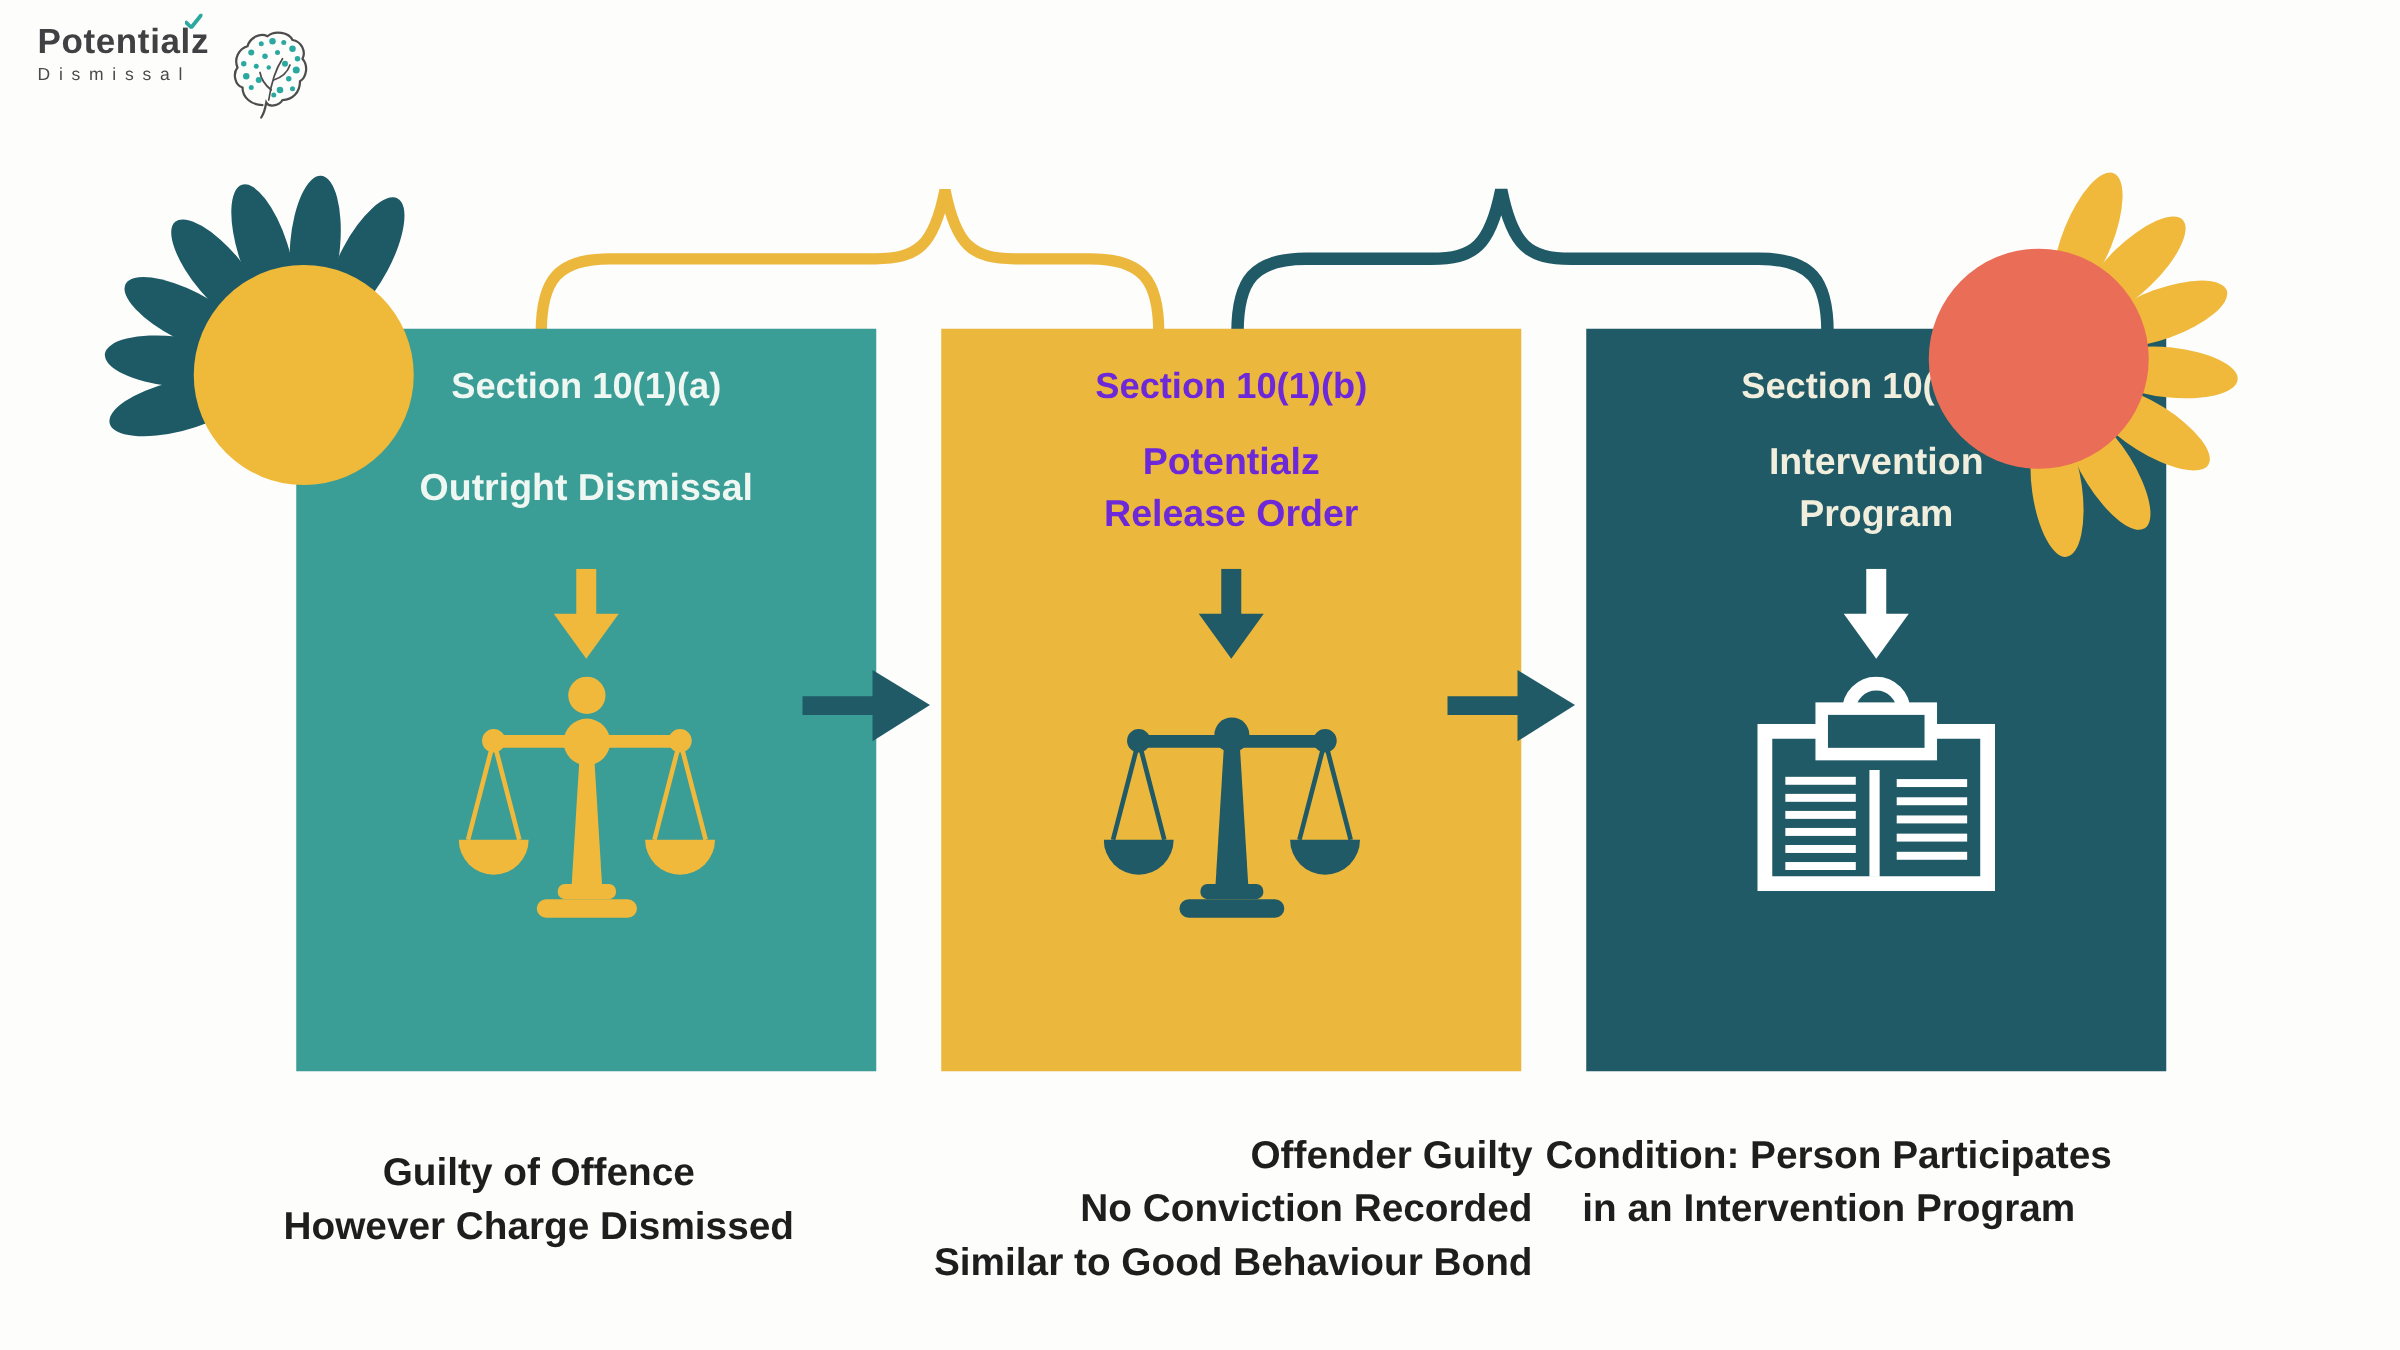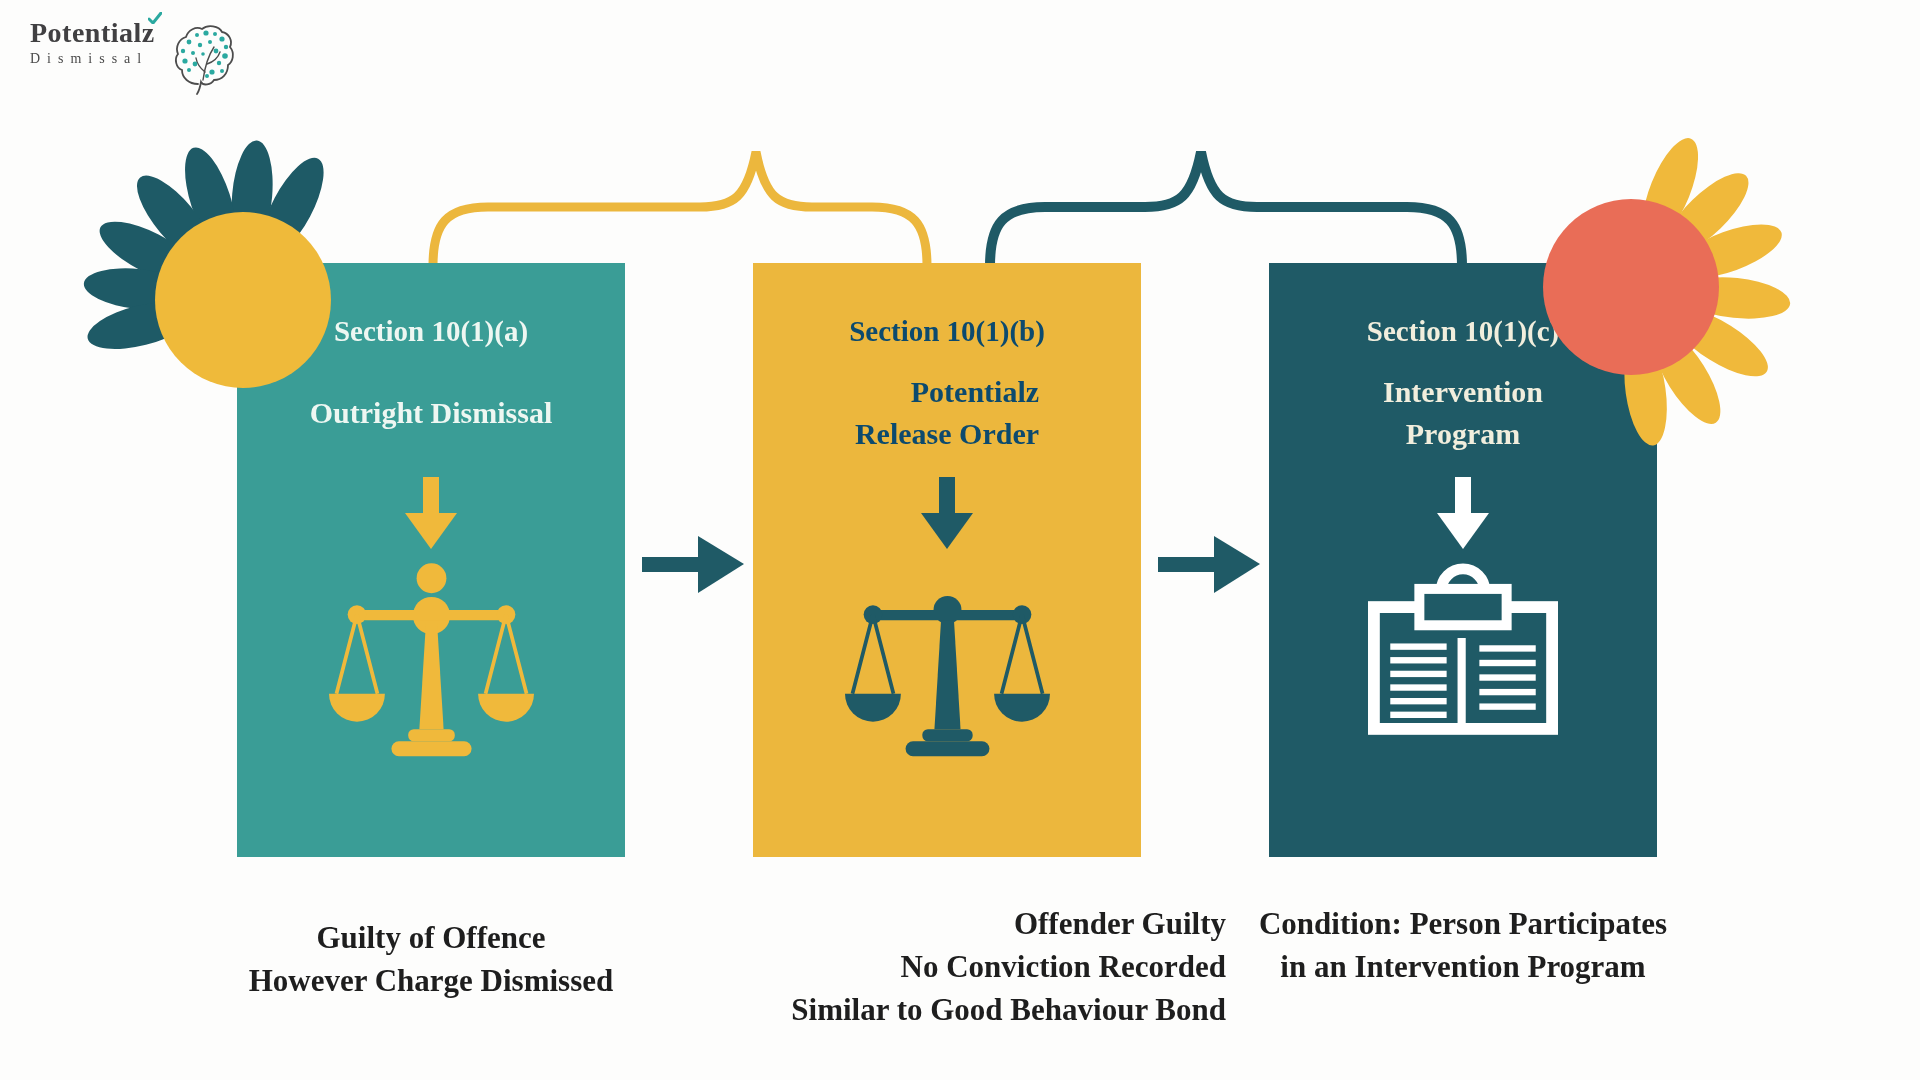--- a/index.html
+++ b/index.html
@@ -1,18 +1,18 @@
 <!DOCTYPE html>
 <html><head>
 <meta charset="utf-8">
 <style>
   html,body{margin:0;padding:0;background:#ffffff;}
   #canvas{
     position:relative;width:1920px;height:1080px;overflow:hidden;
-    background:#fdfdfc;font-family:Liberation Serif, serif;
+    background:#fdfdfc;font-family:Liberation Sans, sans-serif;
     -webkit-font-smoothing:antialiased;
   }
   
   .logo{position:absolute;top:18px;left:30px;display:flex;align-items:flex-start;}
   .logo-text{position:relative;display:flex;flex-direction:column;}
   .logo-brand{font-size:28px;font-weight:700;color:#414042;letter-spacing:.5px;line-height:1.1;}
   .logo-sub{font-size:14px;font-weight:500;color:#4a4a4a;letter-spacing:7px;margin-top:2px;}
   .logo-tick{position:absolute;left:118px;top:-8px;}
   .logo-brain{margin-left:12px;margin-top:2px;}
   
@@ -21,34 +21,34 @@
     font-size:58px;font-weight:700;color:#1d1d1d;letter-spacing:.5px;
   }
   
   .flower{position:absolute;z-index:5;pointer-events:none;}
   .flower-left{left:55px;top:95px;}
   .flower-right{left:1505px;top:120px;}
   
   .braces{position:absolute;left:0;top:0;z-index:1;}
   
   .card{
-    position:absolute;top:263px;width:388px;height:594px;z-index:2;
+    position:absolute;top:263px;width:464px;height:594px;z-index:2;
     display:flex;flex-direction:column;align-items:center;
-    text-align:center;box-sizing:border-box;padding-top:50px;
+    text-align:center;box-sizing:border-box;padding-top:28px;
   }
   .card-1{left:237px;background:#3a9d96;}
   .card-2{left:753px;background:#ecb73d;}
   .card-3{left:1269px;background:#1f5a66;}
   .card-section{font-size:29px;font-weight:700;line-height:36px;}
   .card-name{
     height:100px;margin-top:14px;display:flex;flex-direction:column;
     justify-content:center;font-size:30px;font-weight:700;line-height:42px;
   }
   .card-1 .card-section,.card-1 .card-name{color:#eef7f2;}
-  .card-2 .card-section,.card-2 .card-name{color:#0c4a6e;text-align:right;}
+  .card-2 .card-section,.card-2 .card-name{color:#6d28d9;}
   .card-3 .card-section,.card-3 .card-name{color:#f1eedd;}
   .card-arrow{margin-top:14px;height:76px;}
   .card-icon{margin-top:10px;}
   
   .flow-arrow{position:absolute;top:530px;z-index:3;}
   .flow-arrow-1{left:640px;}
   .flow-arrow-2{left:1156px;}
   
   .caption{
     position:absolute;top:902px;width:600px;text-align:center;z-index:2;

